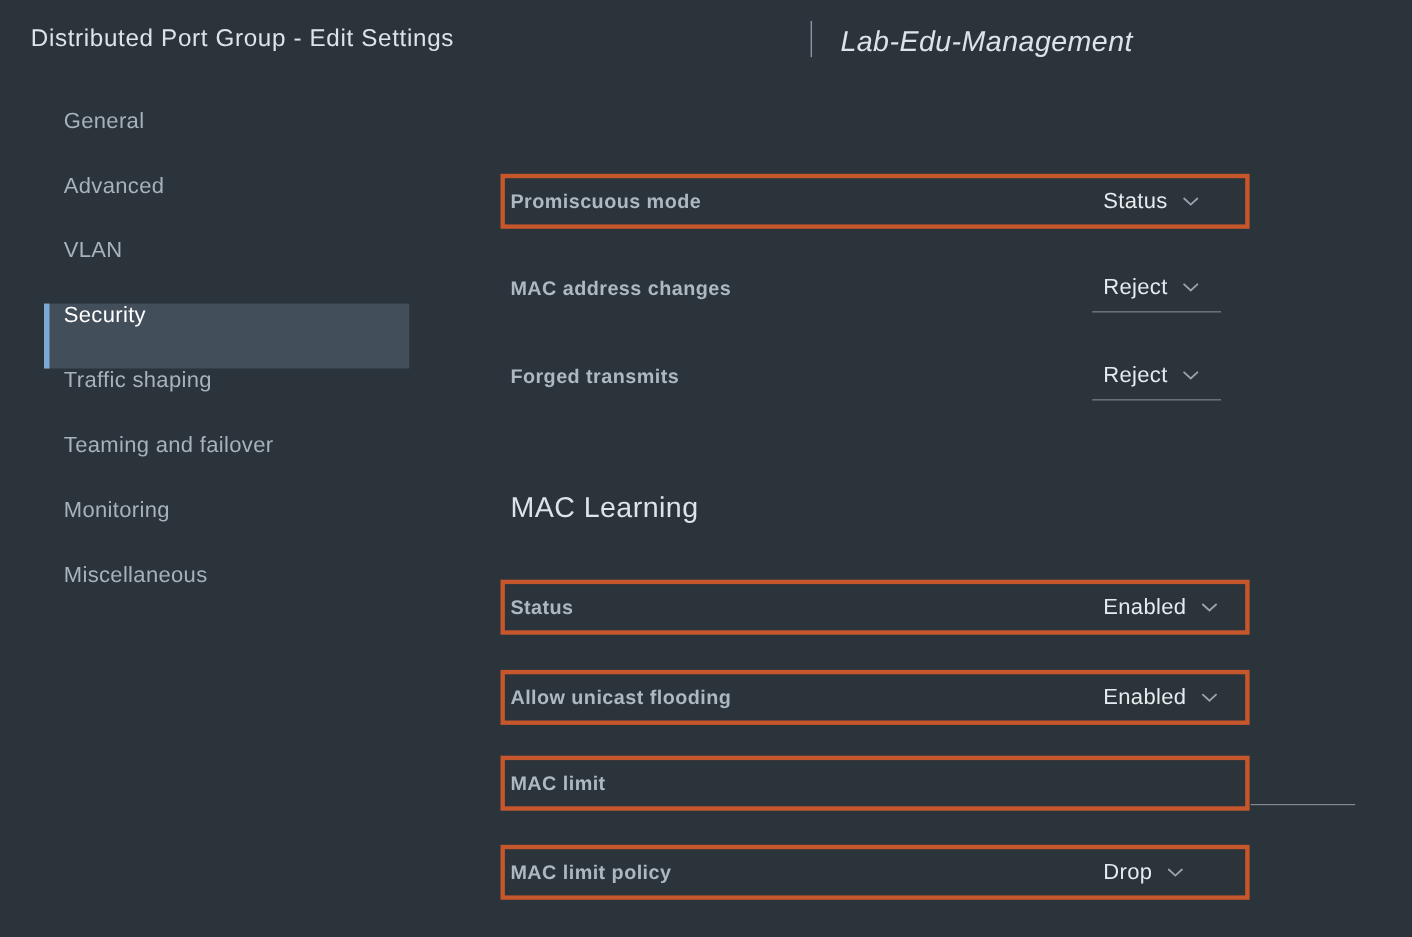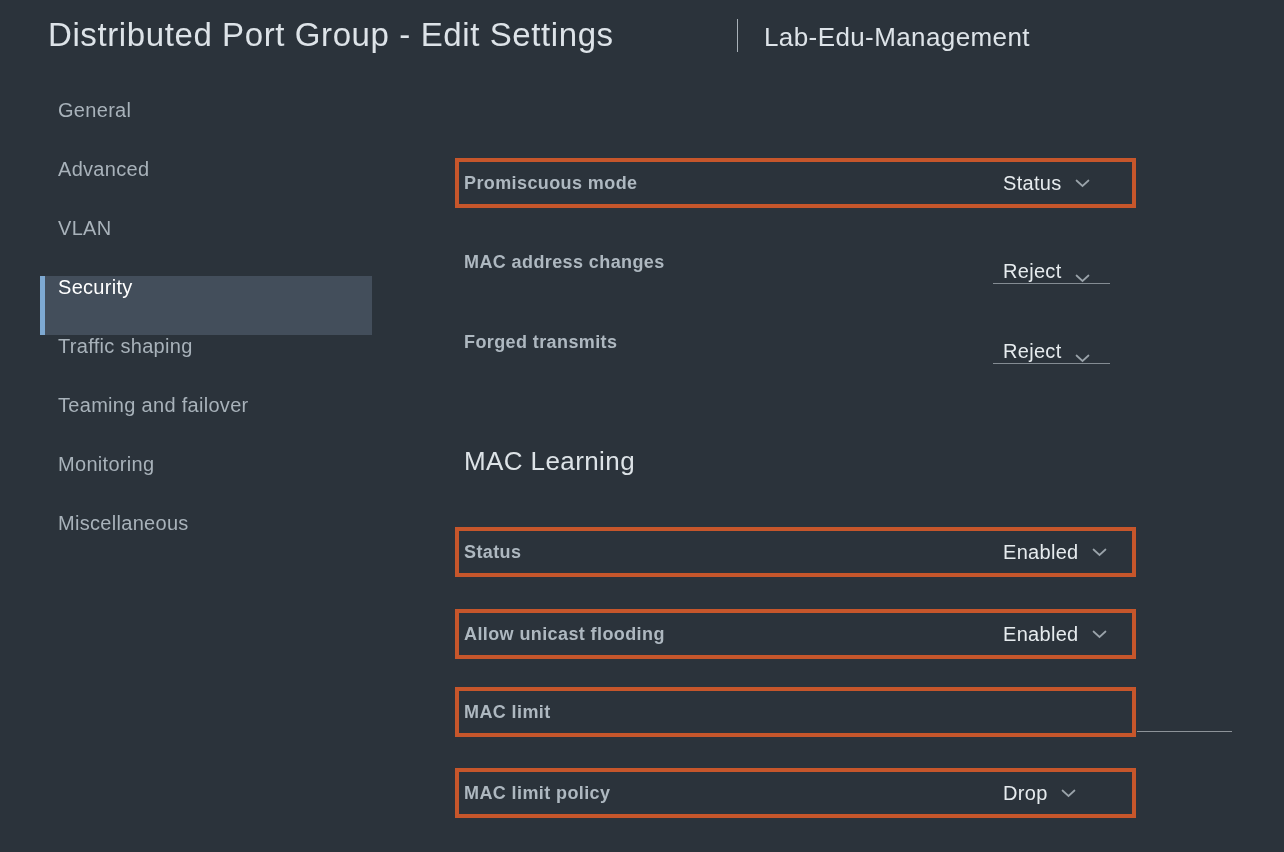--- a/index.html
+++ b/index.html
@@ -7,31 +7,31 @@
   .stage{
     position:relative;
     width:1284px;height:852px;
     background:#2b333b;
     font-family:"Liberation Sans","DejaVu Sans",sans-serif;
     overflow:hidden;
   }
   
   .title{
     position:absolute;left:28px;top:14px;
-    font-size:33px;font-weight:300;letter-spacing:.6px;
-    color:#dde3e8;line-height:42px;white-space:nowrap;margin-left:20px;
+    font-size:22px;font-weight:300;letter-spacing:.6px;
+    color:#dde3e8;line-height:42px;white-space:nowrap;
   }
   .title-divider{
     position:absolute;left:737px;top:19px;width:1px;height:33px;
     background:#a9b1b8;
   }
   .subtitle{
     position:absolute;left:764px;top:20px;
     font-size:26px;font-weight:300;letter-spacing:.4px;
-    color:#dde3e8;line-height:34px;white-space:nowrap;
+    color:#dde3e8;line-height:34px;white-space:nowrap;font-style:italic;
   }
   
   .sidebar{position:absolute;left:40px;top:99px;width:332px;}
   .side-item{
     position:relative;height:59px;display:flex;align-items:flex-start;
     padding-left:18px;font-size:20px;letter-spacing:.3px;
     color:#a8b2ba;cursor:pointer;
   }
   .side-item.selected{background:#434e5b;color:#ffffff;}
   .side-accent{
@@ -50,21 +50,21 @@
     font-size:18px;font-weight:bold;letter-spacing:.4px;
     color:#aeb8c0;white-space:nowrap;
   }
   .row.hl .label{left:5px;}
   .control{
     position:absolute;left:538px;top:0;bottom:0;width:117px;
     display:flex;align-items:center;
     padding-left:10px;cursor:pointer;
   }
   .row.hl .control{left:534px;}
-  .row:not(.hl) .control.dd{border-bottom:1px solid #848c93;align-items:flex-end;}
+  .row:not(.hl) .control.dd{border-bottom:1px solid #848c93;}
   .control.input-ctl{padding-left:14px;cursor:text;}
   .value{font-size:20px;color:#e6ebee;letter-spacing:.3px;white-space:nowrap;}
   .chev{margin-left:13px;display:flex;align-items:center;}
   
   .section-heading{
     position:absolute;left:464px;top:444px;
     font-size:26px;font-weight:300;letter-spacing:.4px;
     color:#dde3e7;line-height:34px;
   }
   

